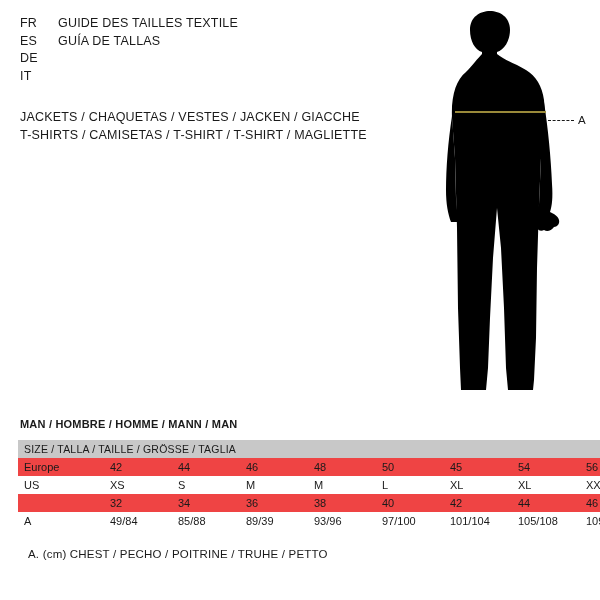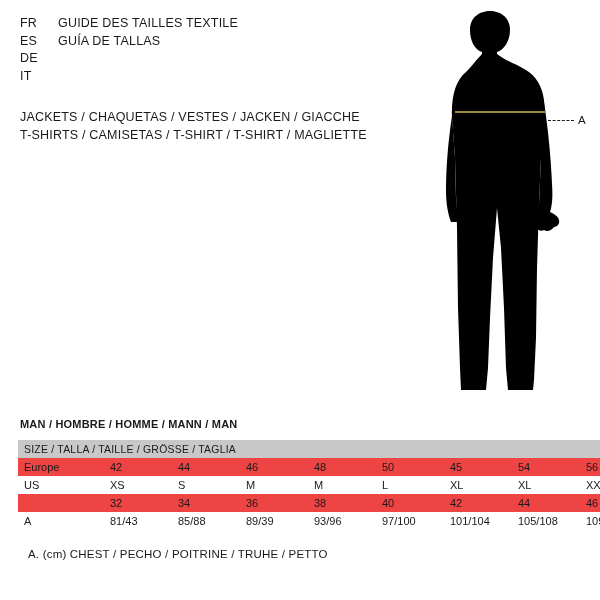--- a/index.html
+++ b/index.html
@@ -265,21 +265,21 @@
         <td>34</td>
         <td>36</td>
         <td>38</td>
         <td>40</td>
         <td>42</td>
         <td>44</td>
         <td>46</td>
       </tr>
       <tr class="row-plain">
         <td>A</td>
-        <td>81/43</td>
+        <td>49/84</td>
         <td>85/88</td>
         <td>89/39</td>
         <td>93/96</td>
         <td>97/100</td>
         <td>101/104</td>
         <td>105/108</td>
         <td>109/112</td>
       </tr>
     </tbody>
   </table>

